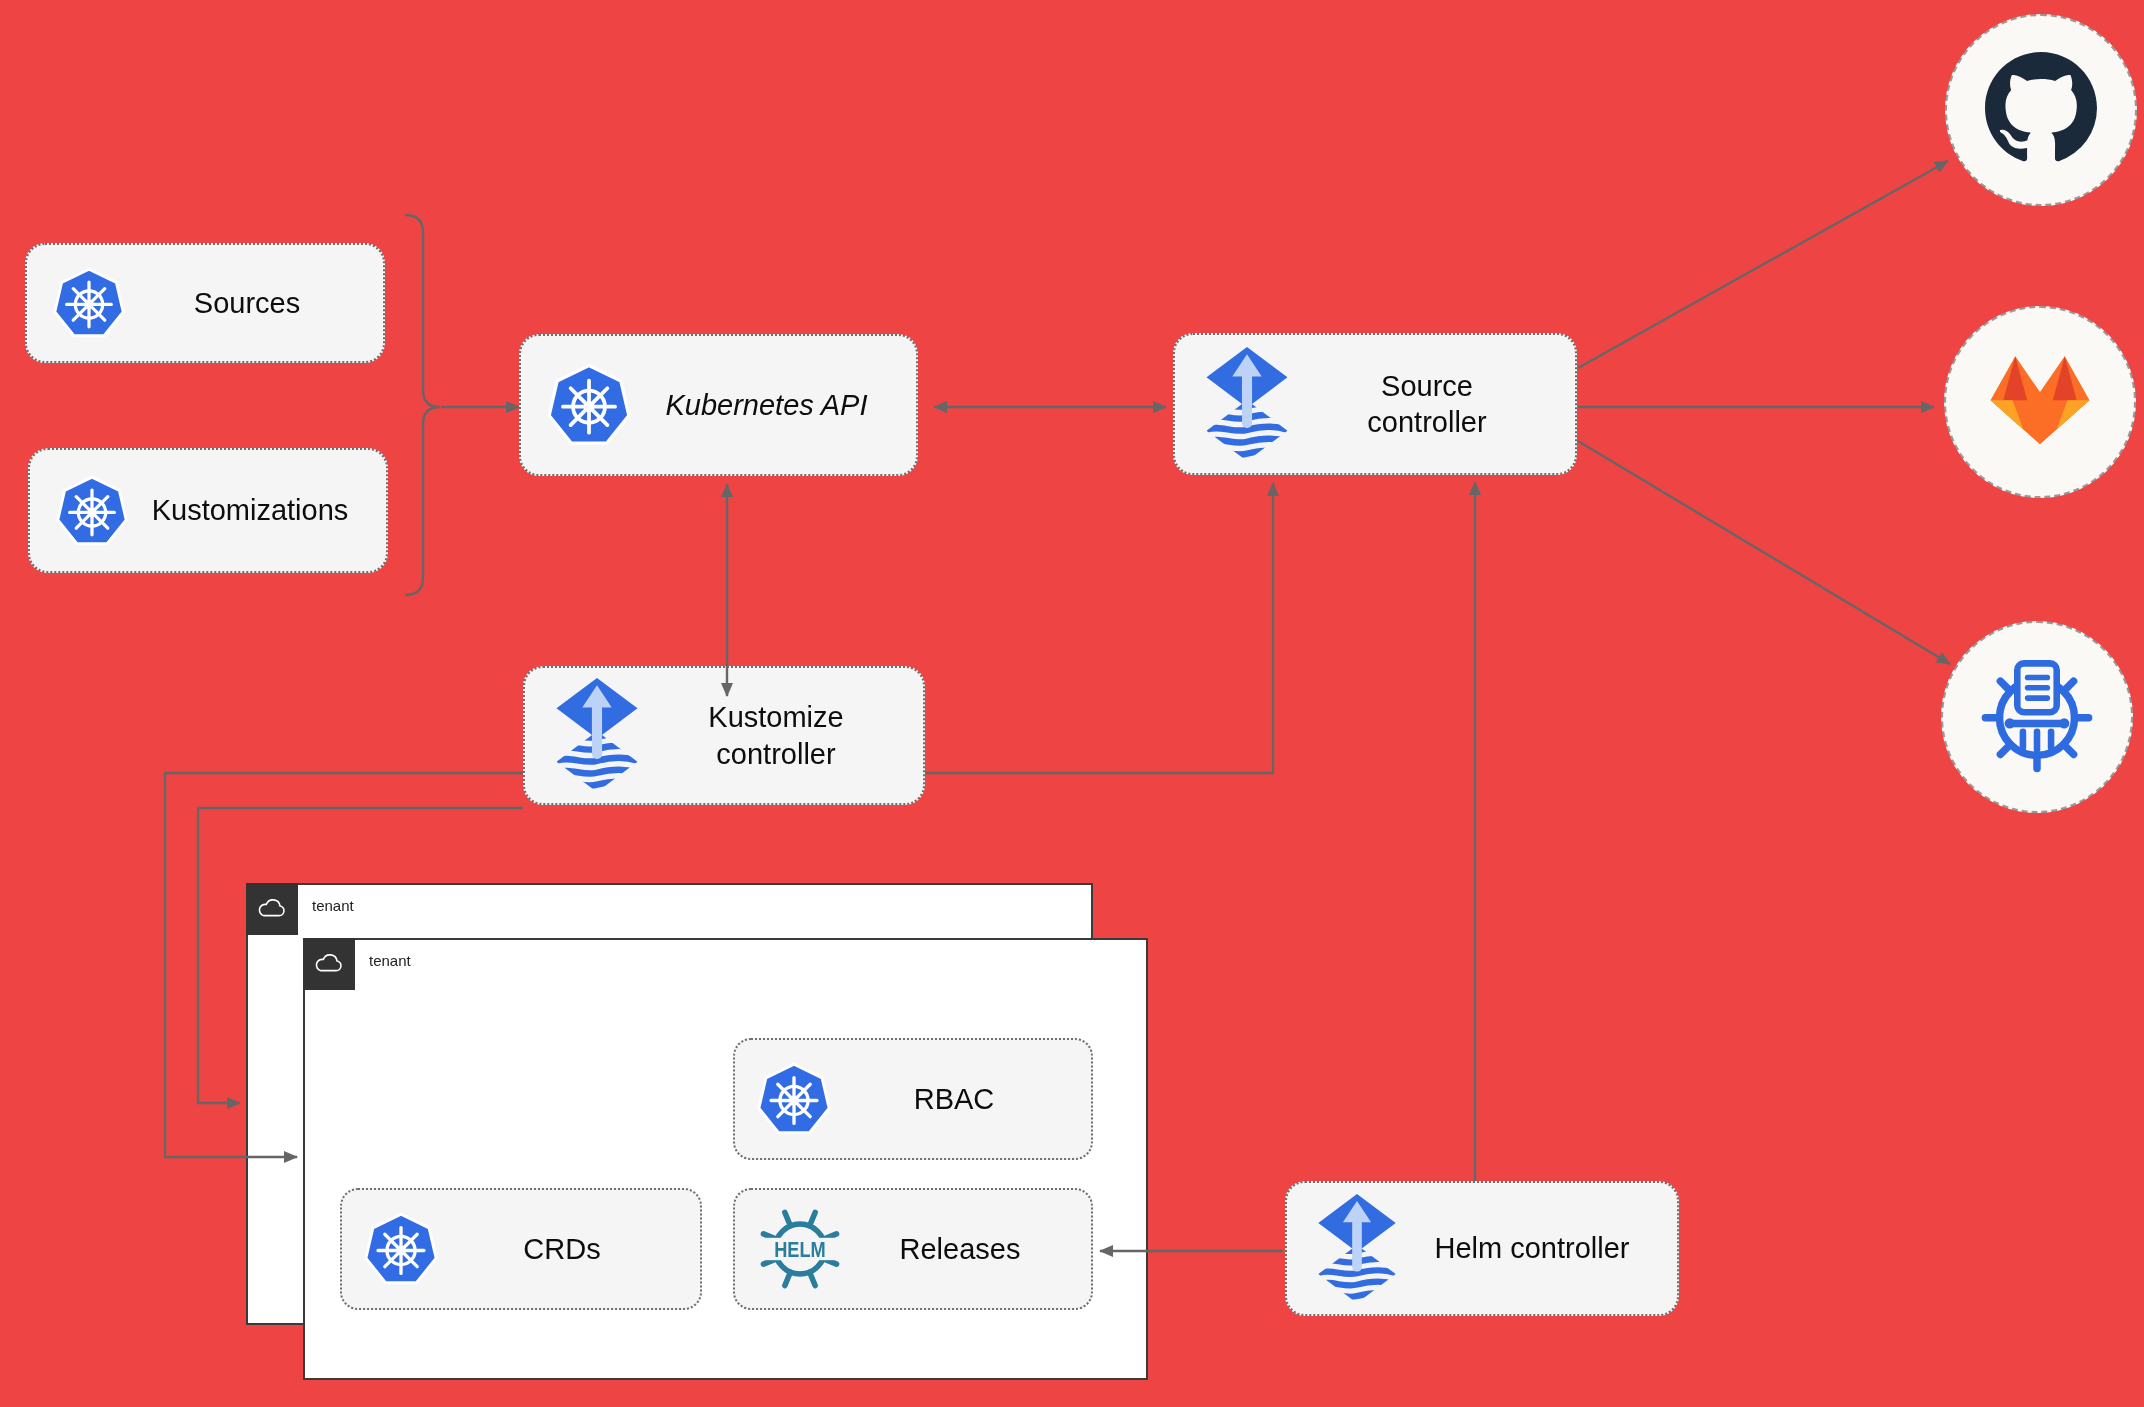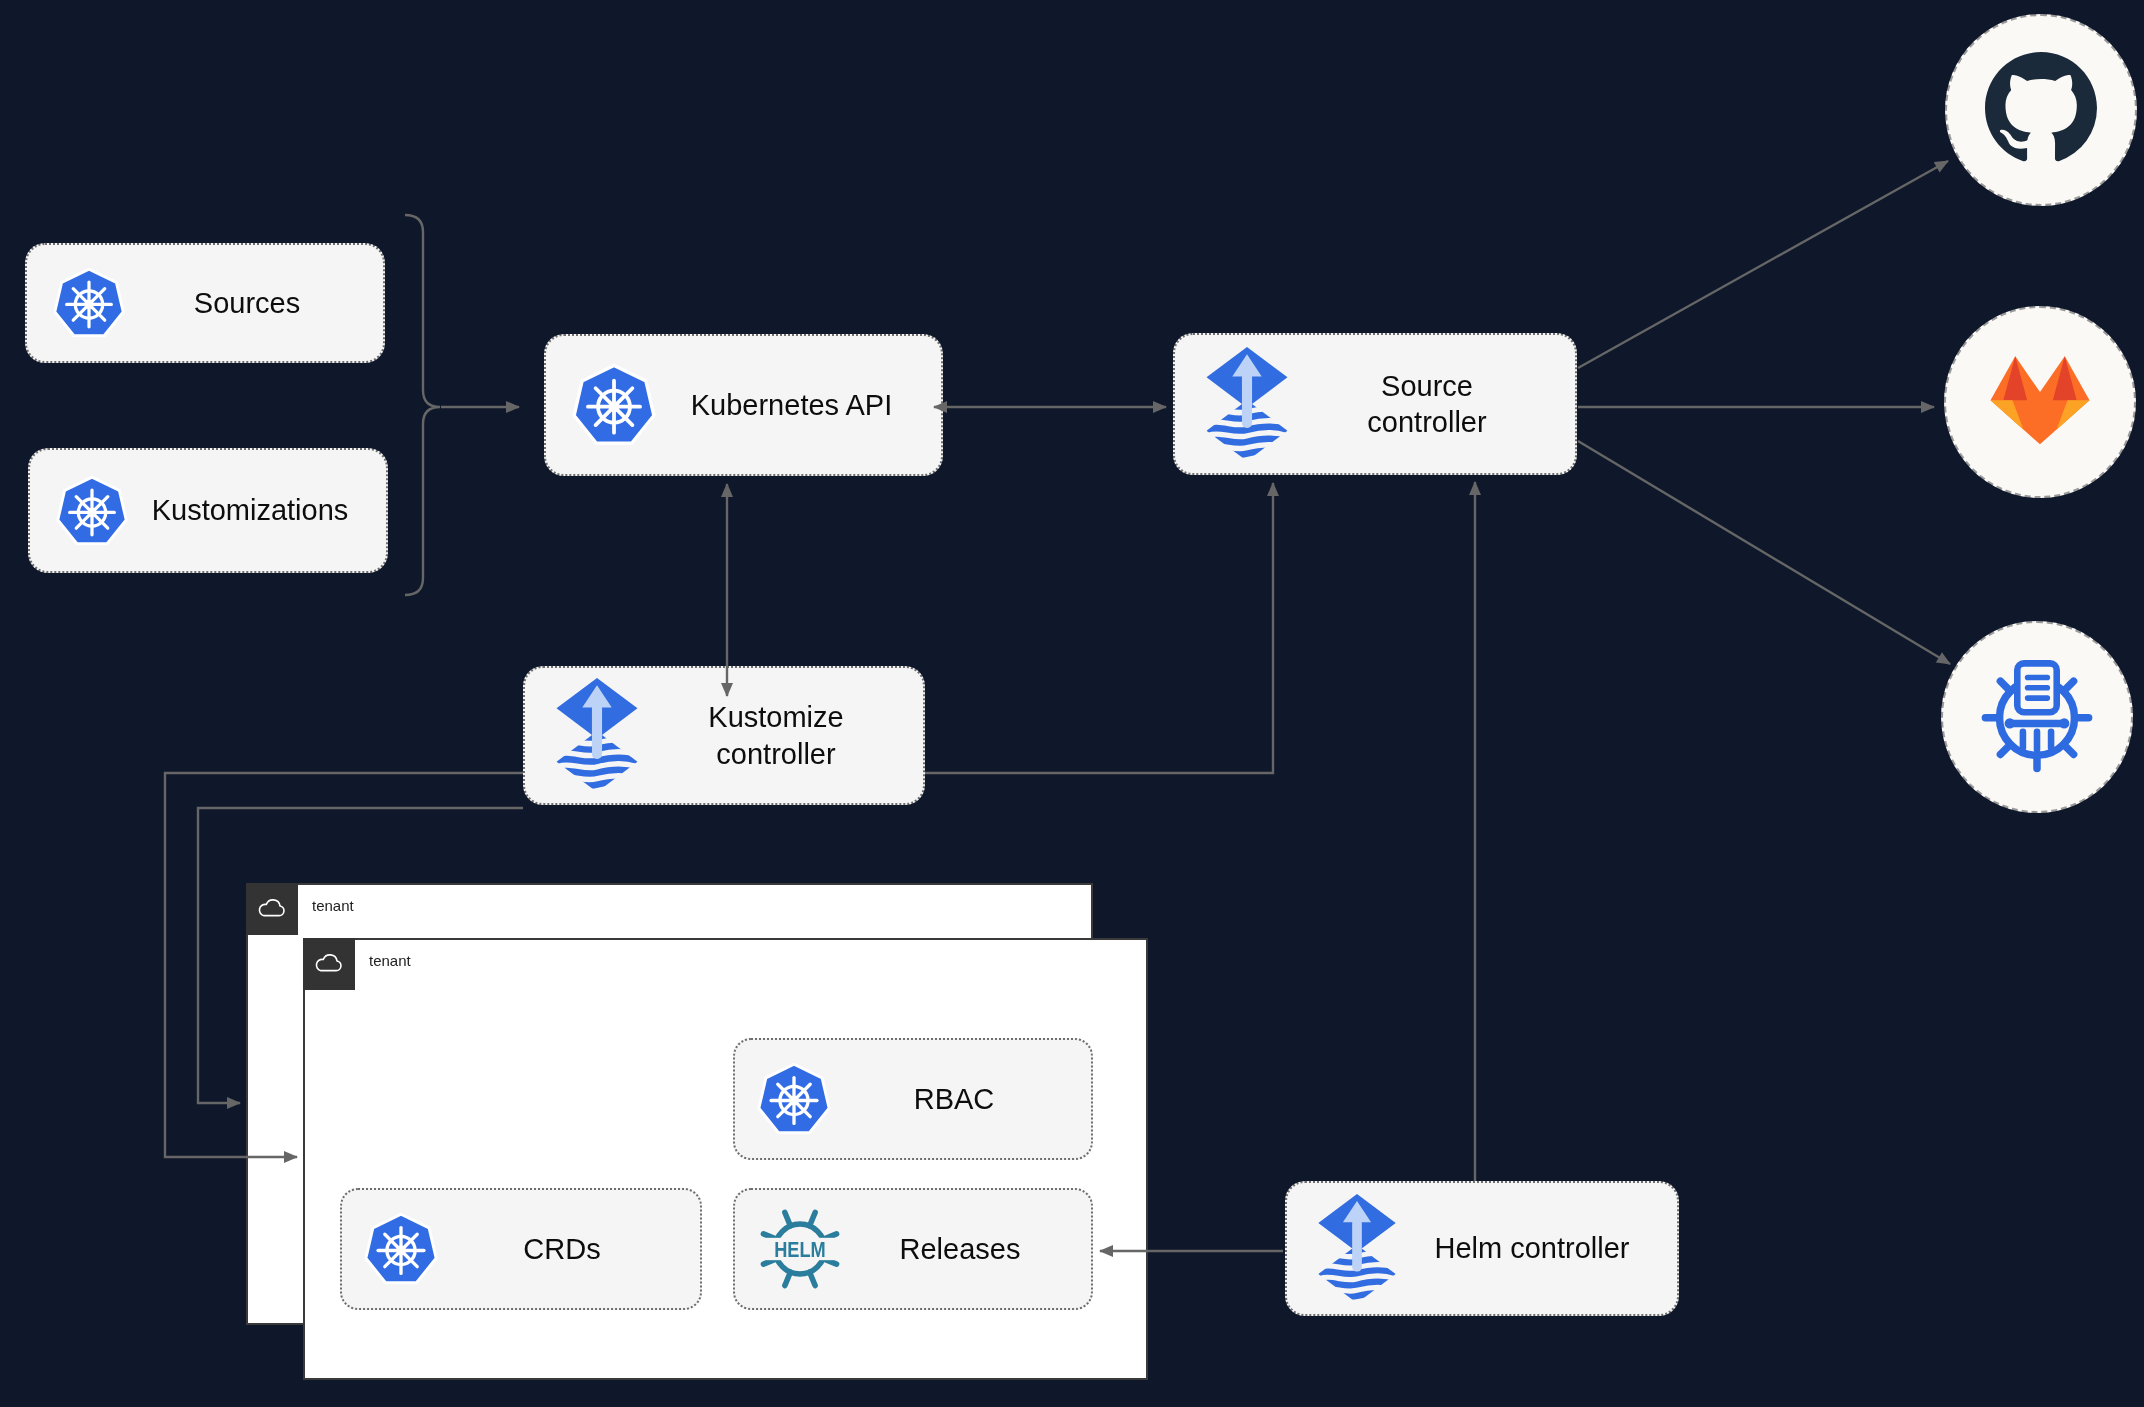--- a/index.html
+++ b/index.html
@@ -1,17 +1,17 @@
 <!DOCTYPE html>
 <html><head>
 <meta charset="utf-8">
 <style>
   html,body{margin:0;padding:0;background:#ffffff;}
   .stage{
-    position:relative;width:2144px;height:1407px;background:#0f172a;
+    position:relative;width:2144px;height:1407px;background:#ef4444;
     font-family:"Liberation Sans",sans-serif;overflow:hidden;
   }
   .node{
     position:absolute;background:#f5f5f5;border:2px dotted #6e6e6e;border-radius:20px;
     display:flex;align-items:center;box-sizing:border-box;
   }
   .node .icon{margin-left:26px;flex:0 0 auto;display:flex;align-items:center;text-align:center;}
   .node .label{
     flex:1;text-align:center;font-size:29px;color:#0d0d0d;line-height:1.25;
     padding-right:14px;
@@ -84,21 +84,21 @@
             <line x1="50" y1="52" x2="28.1" y2="73.9"></line>
             <line x1="50" y1="52" x2="19" y2="52"></line>
             <line x1="50" y1="52" x2="28.1" y2="30.1"></line>
           </g>
           <circle cx="50" cy="52" r="6.5" fill="#fff"></circle>
         </svg>
     </span>
     <span class="label">Kustomizations</span>
   </div>
 
-  <div class="node z1" style="left:544px;top:334px;width:399px;height:142px;">
+  <div class="node z1" style="left:519px;top:334px;width:399px;height:142px;font-style:italic;">
     <span class="icon">
       <svg viewBox="0 0 100 100" width="84">
           <polygon points="50,3 88,21.5 97.5,62.5 71,95.5 29,95.5 2.5,62.5 12,21.5" fill="#326ce5" stroke="#fff" stroke-width="4" stroke-linejoin="round"></polygon>
           <g stroke="#fff" stroke-width="4.5" stroke-linecap="round">
             <circle cx="50" cy="52" r="19" fill="none"></circle>
             <line x1="50" y1="52" x2="50" y2="21"></line>
             <line x1="50" y1="52" x2="71.9" y2="30.1"></line>
             <line x1="50" y1="52" x2="81" y2="52"></line>
             <line x1="50" y1="52" x2="71.9" y2="73.9"></line>
             <line x1="50" y1="52" x2="50" y2="83"></line>

